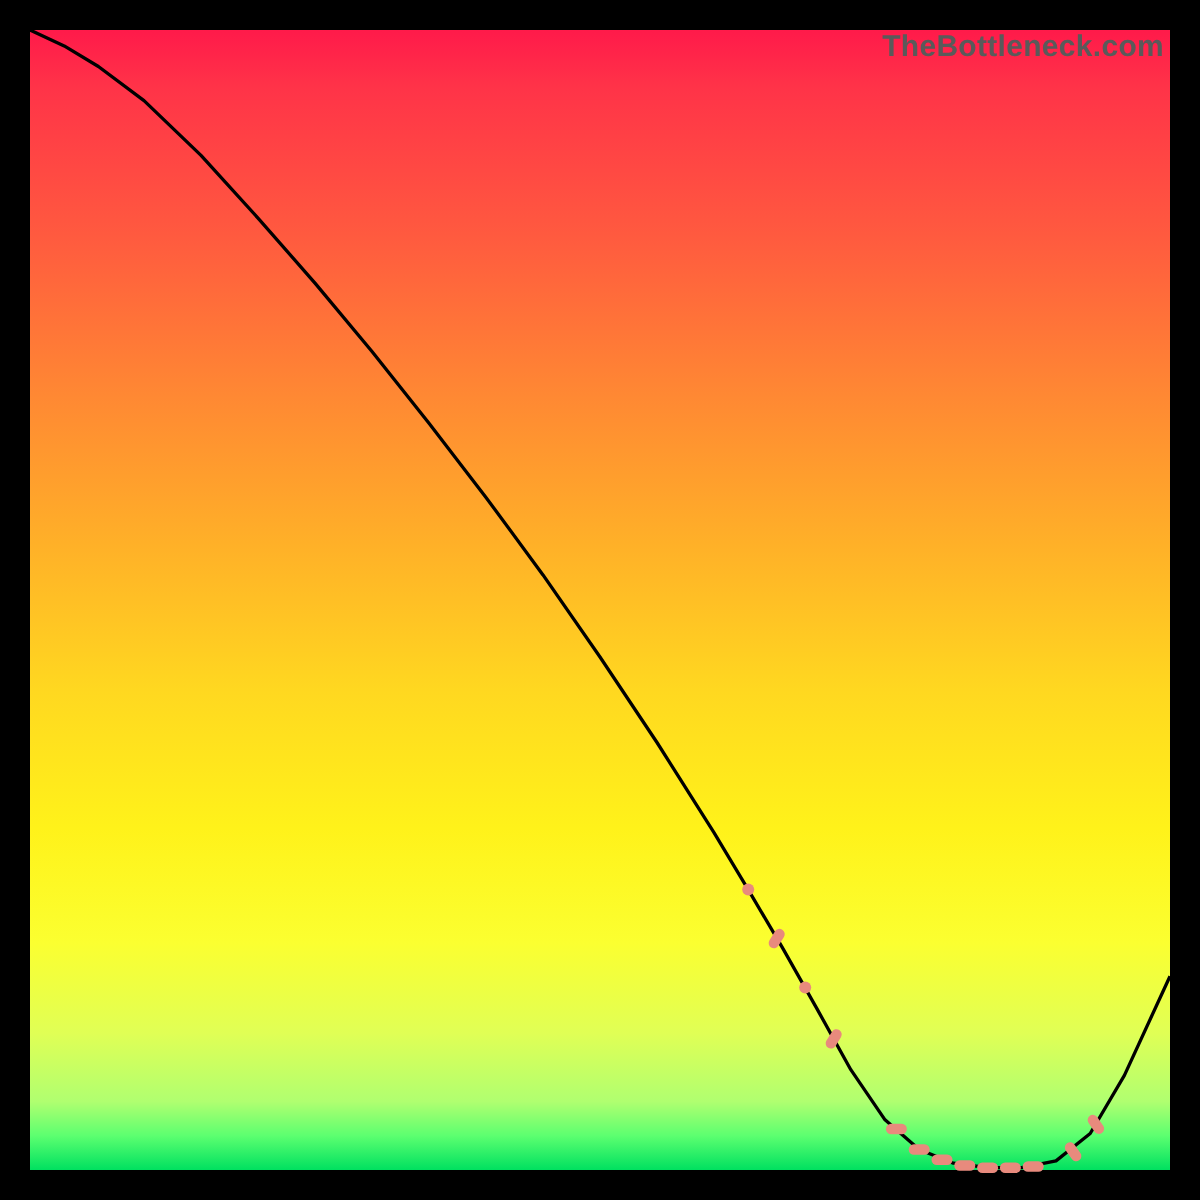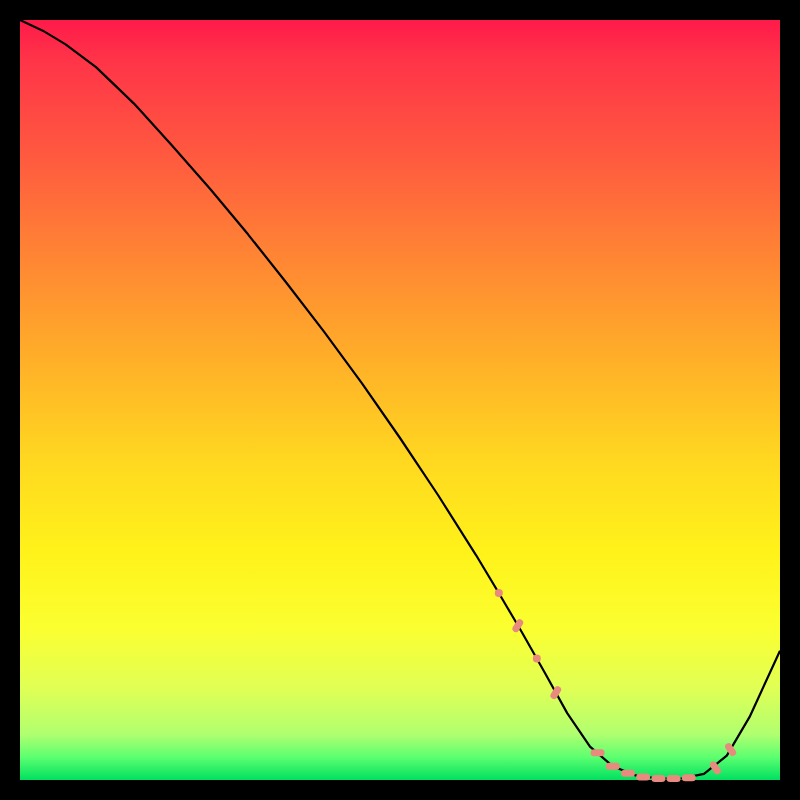--- a/index.html
+++ b/index.html
@@ -44,20 +44,21 @@
     top: 0;
     width: 760px;
     height: 760px;
     overflow: visible;
   }
 </style>
 </head>
 <body>
 
 <div class="plot-frame">
+  <div class="watermark">TheBottleneck.com</div>
   <svg class="curve" viewBox="0 0 760 760" preserveAspectRatio="none">
     <path id="curve-path" fill="none" stroke="#000" stroke-width="2.2" stroke-linejoin="round" d="M0.00 0.00 L22.80 10.64 L45.60 24.32 L76.00 47.12 L114.00 83.60 L152.00 125.40 L190.00 168.72 L228.00 214.32 L266.00 262.20 L304.00 311.60 L342.00 363.28 L380.00 418.00 L418.00 475.00 L456.00 535.04 L478.80 573.04 L501.60 611.80 L524.40 652.08 L547.20 693.12 L570.00 726.56 L592.80 746.32 L615.60 755.44 L638.40 758.48 L661.20 758.48 L684.00 753.92 L706.80 735.68 L729.60 696.92 L760.00 630.80"></path>
     <g id="marker-layer">
         <circle cx="478.80" cy="573.04" r="4" fill="#e88a7d"></circle>
         <rect x="490.80" y="602.22" width="14" height="7" rx="3.5" fill="#e88a7d" transform="rotate(-58 497.80 605.72)"></rect>
         <circle cx="516.80" cy="638.40" r="4" fill="#e88a7d"></circle>
         <rect x="528.80" y="669.10" width="14" height="7" rx="3.5" fill="#e88a7d" transform="rotate(-58 535.80 672.60)"></rect>
         <rect x="570.60" y="729.14" width="14" height="7" rx="3.5" fill="#e88a7d" transform="rotate(0 577.60 732.64)"></rect>
         <rect x="585.80" y="742.82" width="14" height="7" rx="3.5" fill="#e88a7d" transform="rotate(0 592.80 746.32)"></rect>
         <rect x="601.00" y="749.66" width="14" height="7" rx="3.5" fill="#e88a7d" transform="rotate(0 608.00 753.16)"></rect>

